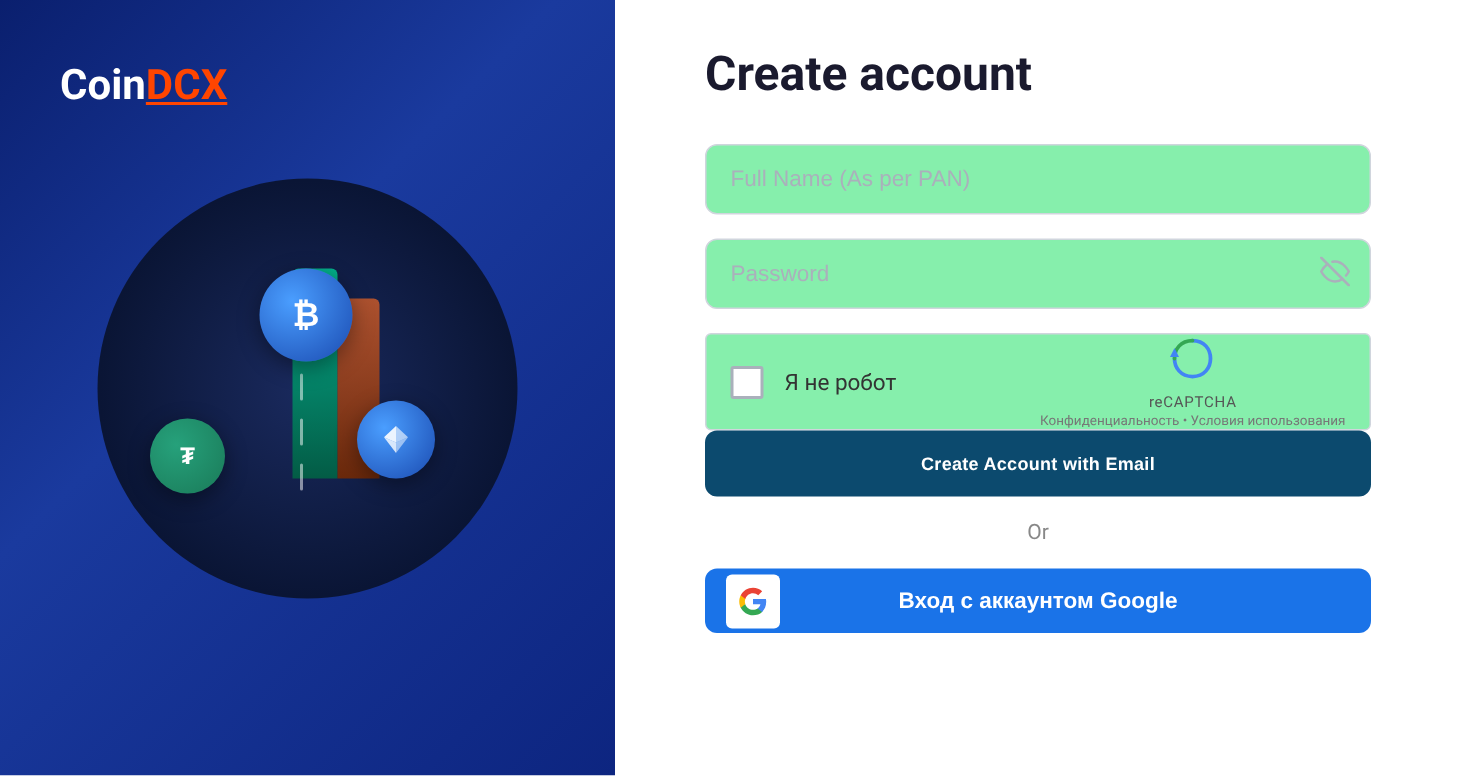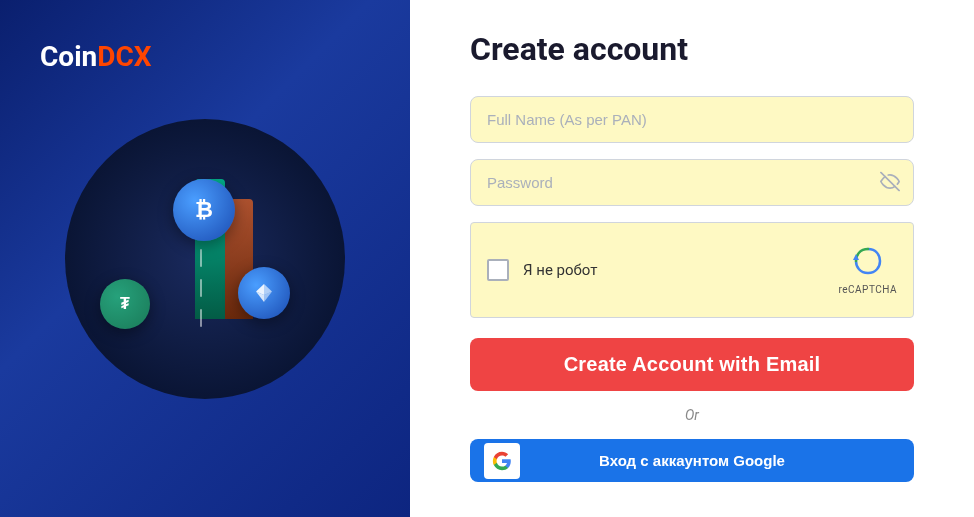--- a/index.html
+++ b/index.html
@@ -32,20 +32,21 @@
       align-items: flex-start;
       gap: 0;
       font-size: 28px;
       font-weight: 700;
     }
     .logo-coin {
       color: #ffffff;
     }
     .logo-dcx {
       color: #ff4500;
+      text-decoration: underline;
     }
 
     
     .crypto-scene {
       position: relative;
       width: 280px;
       height: 280px;
     }
 
     .circle-bg {
@@ -162,21 +163,21 @@
     }
 
     .form-input {
       width: 100%;
       padding: 14px 16px;
       border: 1.5px solid #d0d5dd;
       border-radius: 8px;
       font-size: 15px;
       color: #333;
       outline: none;
-      background: #fef9c3;
+      background: #86efac;
     }
     .form-input::placeholder {
       color: #aab0bb;
     }
 
     .password-wrapper {
       position: relative;
       width: 100%;
       border-radius: 17px;
     }
@@ -192,26 +193,25 @@
       cursor: pointer;
       font-size: 18px;
       line-height: 1;
     }
 
     
     .recaptcha-box {
       width: 100%;
       border: 1.5px solid #d0d5dd;
       border-radius: 4px;
-      padding: 22px 16px;
+      padding: 0 16px;
       display: flex;
       align-items: center;
       justify-content: space-between;
-      margin-bottom: 20px;
-      background: #fef9c3;
+      background: #86efac;
     }
     .recaptcha-left {
       display: flex;
       align-items: center;
       gap: 14px;
     }
     .recaptcha-checkbox {
       width: 22px;
       height: 22px;
       border: 2px solid #aab0bb;
@@ -240,39 +240,38 @@
     }
     .recaptcha-links {
       font-size: 9px;
       color: #777;
     }
 
     
     .btn-create {
       width: 100%;
       padding: 15px;
-      background: #ef4444;
+      background: #0c4a6e;
       color: #ffffff;
       border: none;
       border-radius: 8px;
-      font-size: 20px;
+      font-size: 12px;
       font-weight: 600;
       cursor: pointer;
       margin-bottom: 16px;
       letter-spacing: 0.2px;
     }
 
     .or-divider {
       width: 100%;
       text-align: center;
       color: #888;
       font-size: 14px;
       margin-bottom: 16px;
       position: relative;
-      font-style: italic;
     }
 
     
     .btn-google {
       width: 100%;
       padding: 13px 16px;
       background: #1a73e8;
       color: #ffffff;
       border: none;
       border-radius: 8px;
@@ -374,20 +373,21 @@
     </div>
     <div class="recaptcha-right">
       <span class="recaptcha-logo">
         <svg width="32" height="32" viewBox="0 0 64 64" fill="none">
           <path d="M32 8 C48 8 56 20 56 32 C56 44 48 56 32 56 C16 56 8 44 8 32" stroke="#4285f4" stroke-width="5" fill="none" stroke-linecap="round"></path>
           <path d="M8 32 C8 20 16 8 32 8" stroke="#34a853" stroke-width="5" fill="none" stroke-linecap="round"></path>
           <polygon points="8,18 2,30 14,30" fill="#4285f4"></polygon>
         </svg>
       </span>
       <span class="recaptcha-text">reCAPTCHA</span>
+      <span class="recaptcha-links">Конфиденциальность • Условия использования</span>
     </div>
   </div>
 
   <button class="btn-create">Create Account with Email</button>
 
   <div class="or-divider">Or</div>
 
   <button class="btn-google">
     <div class="google-icon-wrapper">
       <svg class="google-icon-svg" viewBox="0 0 24 24">

